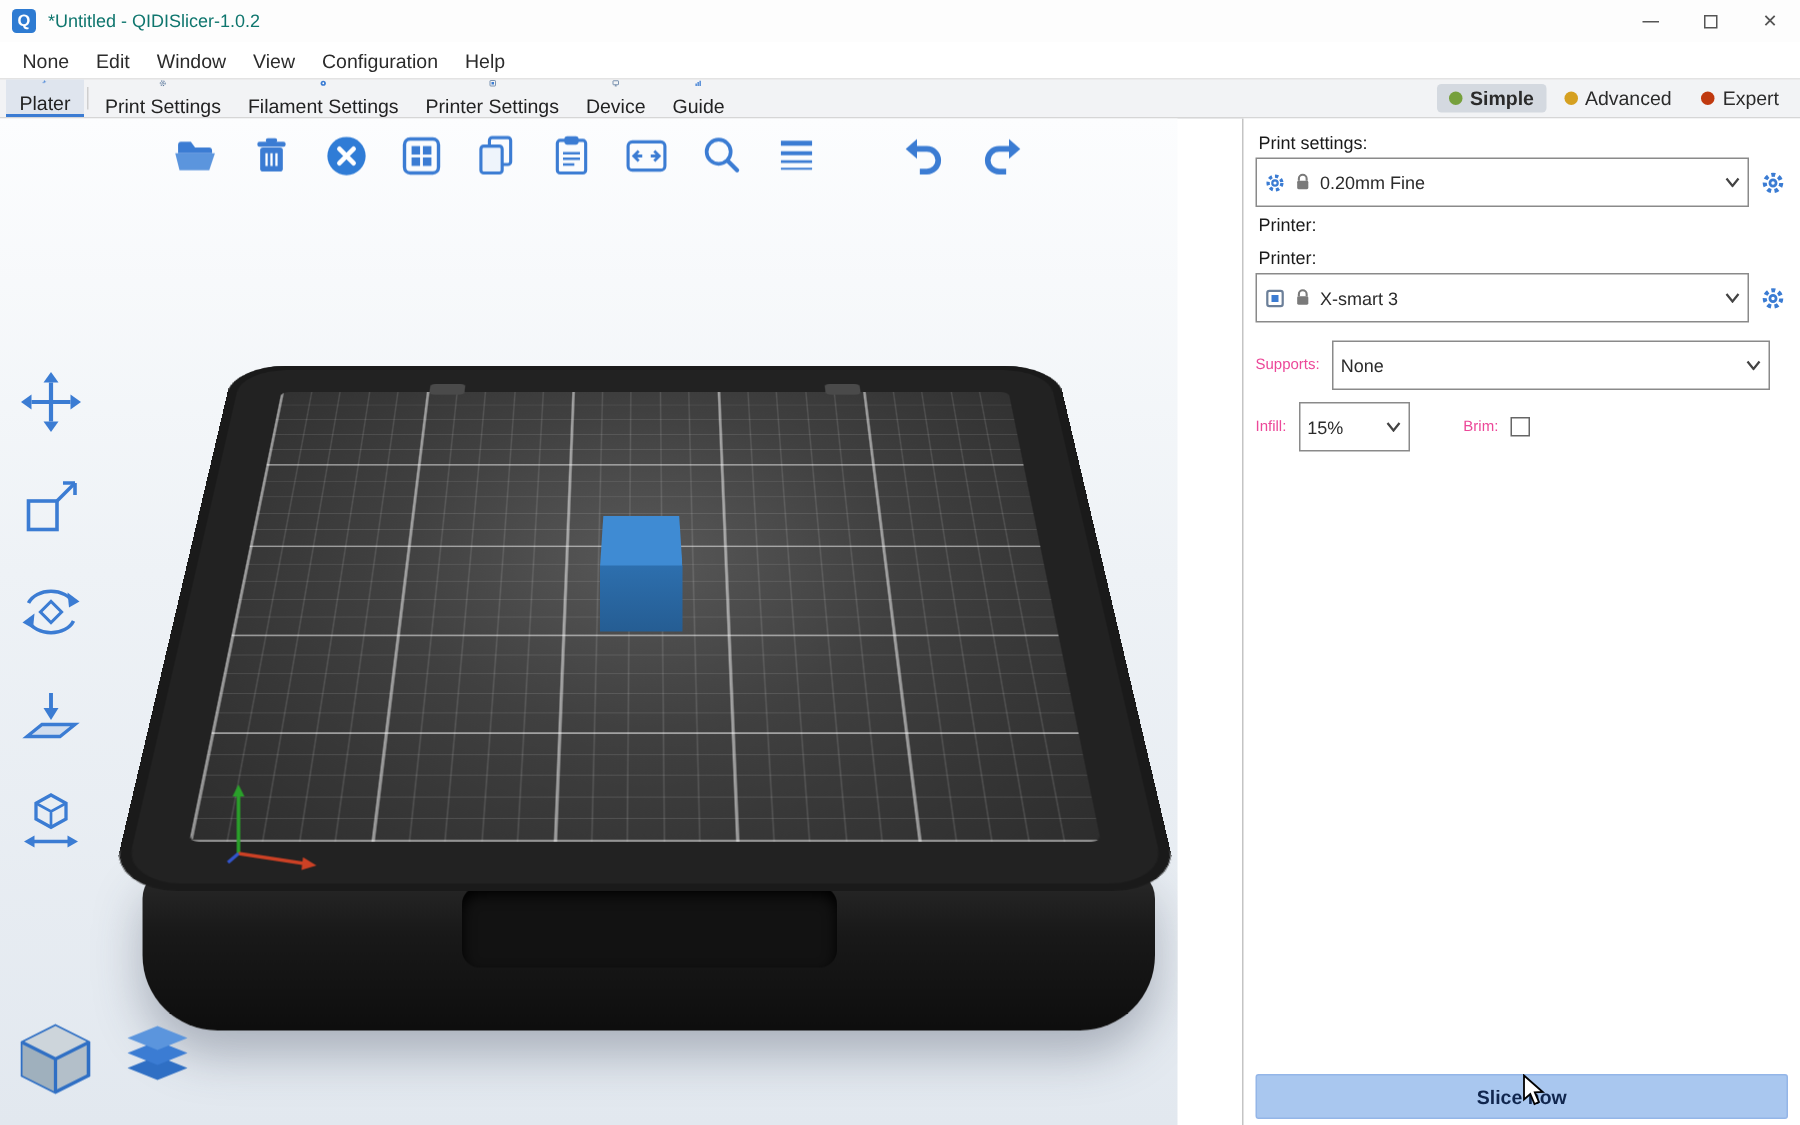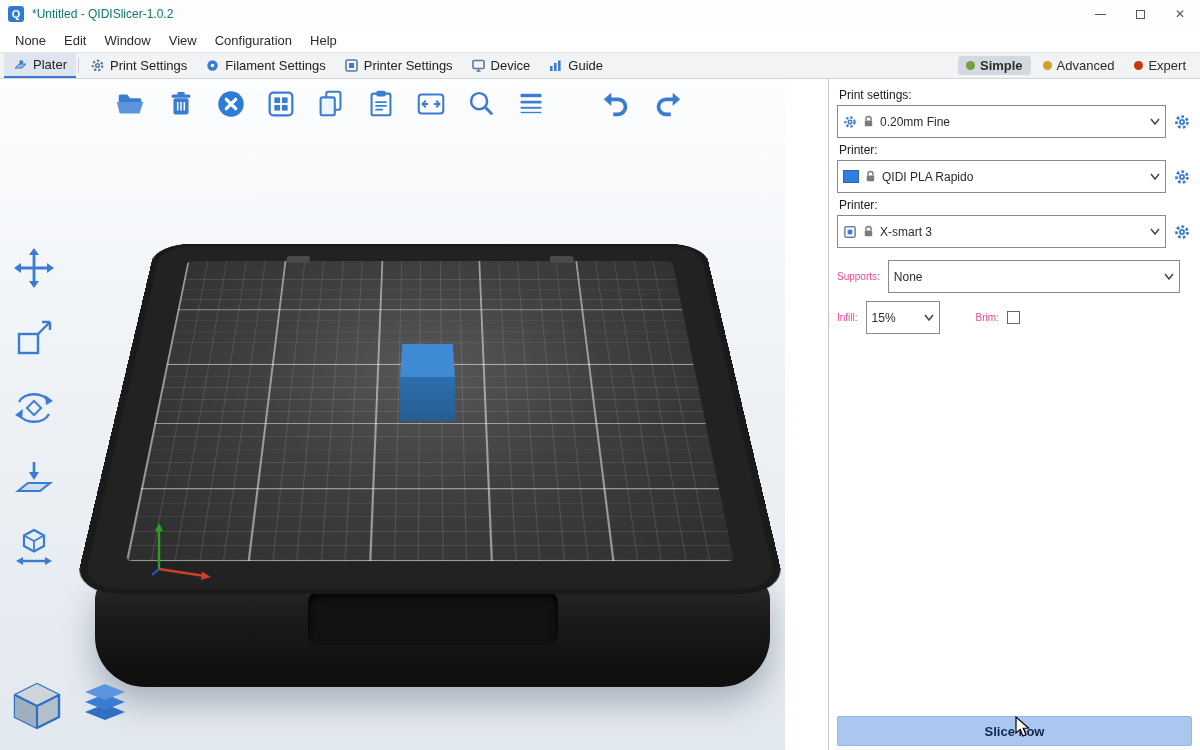--- a/index.html
+++ b/index.html
@@ -15,21 +15,21 @@
   .win-btn { width:40px; height:100%; display:flex; align-items:center; justify-content:center; color:#555; font-size:12px; cursor:default; }
   .win-btn .bar { width:11px; height:1px; background:#555; }
   .win-btn .box { width:9px; height:9px; border:1px solid #555; }
 
   
   .menubar { height:24px; display:flex; align-items:center; padding-left:6px; background:#fff; }
   .menu-item { padding:0 9px; height:100%; display:flex; align-items:center; font-size:13px; color:#2b2b2b; }
 
   
   .tabbar { height:27px; background:#f2f3f5; border-top:1px solid #e3e3e3; border-bottom:1px solid #d6d6d6; display:flex; align-items:stretch; padding:0 4px; }
-  .tab { display:flex; align-items:center; gap:5px; padding:0 9px; font-size:13px; color:#222; }
+  .tab { display:flex; align-items:center; gap:5px; padding:0 9px; font-size:13px; color:#222;flex-direction:column; }
   .tab.active { background:#dfe5ee; border-bottom:2px solid #3b7cd3; }
   .tab svg { display:block; }
   .tab-sep { width:1px; background:#cfcfcf; margin:5px 2px; }
   .modes { margin-left:auto; display:flex; align-items:center; gap:4px; padding-right:2px; }
   .mode-chip { display:flex; align-items:center; gap:5px; padding:2px 8px; border-radius:3px; font-size:13px; }
   .mode-chip.active { background:#d4d9e0; font-weight:bold; }
   .dot { width:9px; height:9px; border-radius:50%; }
   .dot.simple { background:#76a03c; }
   .dot.advanced { background:#d5a021; }
   .dot.expert { background:#c0390f; }
@@ -371,39 +371,20 @@
         </div>
         <button class="gear-btn">
           <svg width="16" height="16" viewBox="0 0 14 14">
               <circle cx="7" cy="7" r="4.8" fill="none" stroke="#3b7cd3" stroke-width="2.4" stroke-dasharray="2.3 2"></circle>
               <circle cx="7" cy="7" r="1.8" fill="none" stroke="#3b7cd3" stroke-width="1.6"></circle>
             </svg>
         </button>
       </div>
 
       <div class="sb-label">Printer:</div>
-      <div class="sb-row">
-        <div class="combo">
-          <span class="swatch"></span>
-          <svg width="13" height="13" viewBox="0 0 14 14">
-              <path d="M4.2 6 V4.4 a2.8 2.8 0 0 1 5.6 0 V6" fill="none" stroke="#7a7a7a" stroke-width="1.5"></path>
-              <rect x="3" y="6" width="8" height="6" rx="1" fill="#7a7a7a"></rect>
-            </svg>
-          <span class="val">QIDI PLA Rapido</span>
-          <svg class="chev" width="10" height="7" viewBox="0 0 10 7">
-              <path d="M1 1 L5 6 L9 1" fill="none" stroke="#444" stroke-width="1.5"></path>
-            </svg>
-        </div>
-        <button class="gear-btn">
-          <svg width="16" height="16" viewBox="0 0 14 14">
-              <circle cx="7" cy="7" r="4.8" fill="none" stroke="#3b7cd3" stroke-width="2.4" stroke-dasharray="2.3 2"></circle>
-              <circle cx="7" cy="7" r="1.8" fill="none" stroke="#3b7cd3" stroke-width="1.6"></circle>
-            </svg>
-        </button>
-      </div>
 
       <div class="sb-label">Printer:</div>
       <div class="sb-row">
         <div class="combo">
           <svg width="14" height="14" viewBox="0 0 15 15">
               <rect x="2" y="2" width="11" height="11" rx="1.5" fill="none" stroke="#6b7f99" stroke-width="1.6"></rect>
               <rect x="5" y="5" width="5" height="5" fill="#3b7cd3"></rect>
             </svg>
           <svg width="13" height="13" viewBox="0 0 14 14">
               <path d="M4.2 6 V4.4 a2.8 2.8 0 0 1 5.6 0 V6" fill="none" stroke="#7a7a7a" stroke-width="1.5"></path>

